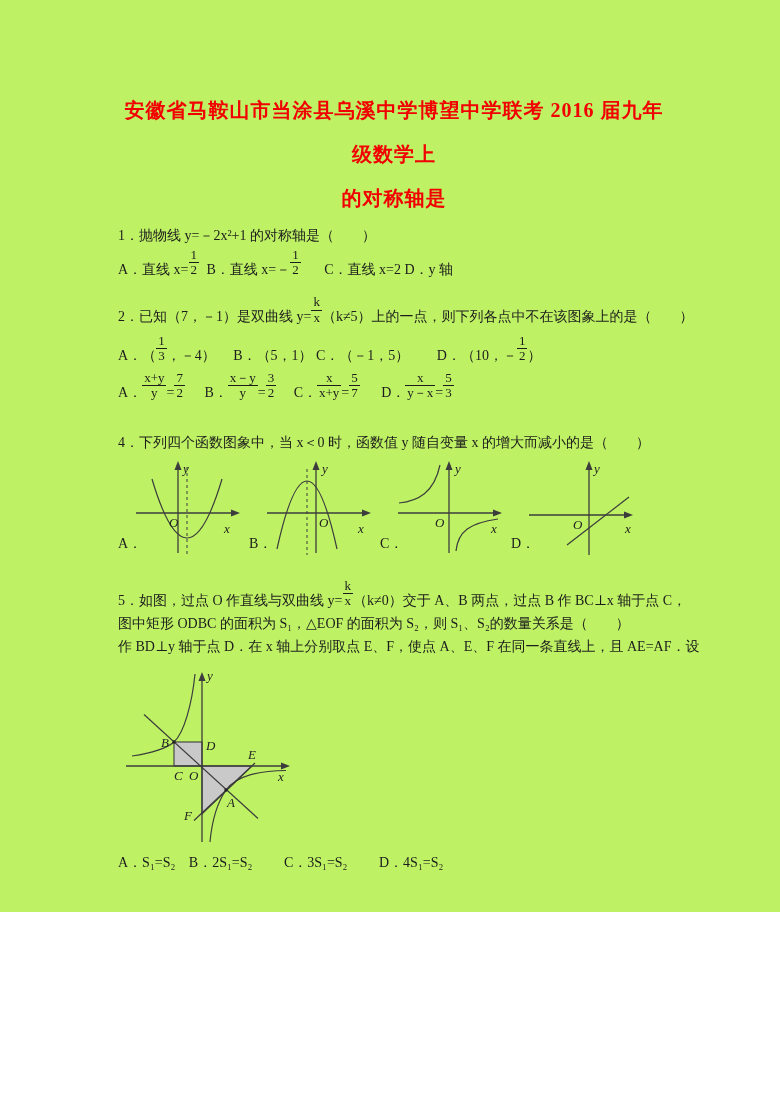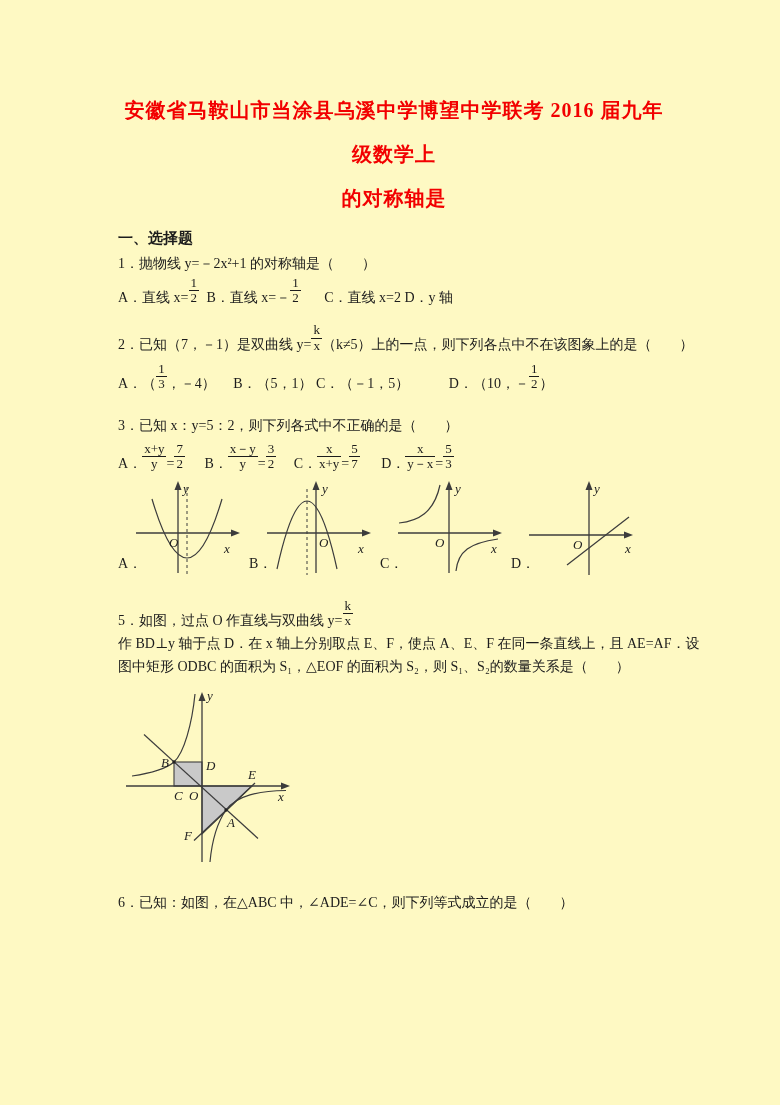--- a/index.html
+++ b/index.html
@@ -1,17 +1,17 @@
 <!DOCTYPE html>
 <html style="--accent: #f20000; --shade: #c9c9c9;"><head>
 <meta charset="utf-8">
 <style>
   html,body{margin:0;padding:0;background:#ffffff;}
   .page{
-    position:relative;width:780px;height:1105px;background:#fef9c3;
+    position:relative;width:780px;height:912px;background:#bef264;
     box-sizing:border-box;padding:88px 110px 0 118px;overflow:hidden;
     font-family:"Liberation Serif","DejaVu Serif",serif;color:#1c1c1c;
   }
   .title{margin:0 0 2px 0;text-align:center;font-size:20px;font-weight:bold;
     line-height:44px;color:var(--accent,#f20000);letter-spacing:1px;}
   .sec{font-size:15px;font-weight:bold;margin:8px 0 0 0;line-height:20px;}
   .stem{font-size:14px;line-height:21px;margin:5px 0 0 0;white-space:nowrap;}
   .optrow{font-size:14px;margin:2px 0 0 0;white-space:nowrap;}
   .opt{display:inline-block;}
   
@@ -30,58 +30,57 @@
   svg .ax{stroke:#3c3c3c;stroke-width:1.3;fill:none;}
   svg .curve{stroke:#3c3c3c;stroke-width:1.2;fill:none;}
   svg .dash{stroke:#3c3c3c;stroke-width:1;fill:none;stroke-dasharray:3,3;}
   svg .arrow{fill:#3c3c3c;stroke:none;}
   svg text{font-family:"Liberation Serif","DejaVu Serif",serif;font-style:italic;
     font-size:13px;fill:#222;}
   svg .shaded{fill:var(--shade,#c9c9c9);stroke:#3c3c3c;stroke-width:1.1;}
   svg .dot{fill:#222;stroke:none;}
   .g4{margin-right:4px}.g10{margin-right:10px}.g12{}
   .g14{margin-right:14px}.g16{margin-right:16px}.g18{margin-right:18px}
-  .g20{margin-right:20px}.g24{margin-right:36px}.g28{margin-right:28px}
+  .g20{margin-right:20px}.g24{margin-right:24px}.g28{margin-right:28px}
 </style>
 </head>
 <body>
 
 <div class="page">
 
   <h1 class="title">
     <span>安徽省马鞍山市当涂县乌溪中学博望中学联考 2016 届九年级数学上</span><br>
     <span>的对称轴是</span>
   </h1>
 
-  <div class="sec">一、选择题</div>
 
   <p class="stem">1．抛物线 y=－2x²+1 的对称轴是（　　）</p>
   <div class="optrow">
     <span class="opt g4"><span>A．直线 x=</span><span class="frac"><span class="num">1</span><span class="den">2</span></span></span>
     <span class="opt g20"><span>B．直线 x=－</span><span class="frac"><span class="num">1</span><span class="den">2</span></span></span>
     <span class="opt g12">C．直线 x=2</span>
     <span class="opt">D．y 轴</span>
   </div>
 
   <p class="stem mt16"><span>2．已知（7，－1）是双曲线 y=</span><span class="frac"><span class="num">k</span><span class="den">x</span></span><span>（k≠5）上的一点，则下列各点中不在该图象上的是（　　）</span></p>
   <div class="optrow mt6">
     <span class="opt g14"><span>A．（</span><span class="frac"><span class="num">1</span><span class="den">3</span></span><span>，－4）</span></span>
     <span class="opt g12">B．（5，1）</span>
     <span class="opt g24">C．（－1，5）</span>
     <span class="opt"><span>D．（10，－</span><span class="frac"><span class="num">1</span><span class="den">2</span></span><span>）</span></span>
   </div>
 
-  <p class="stem mt22">3．已知 x：y=5：2，则下列各式中不正确的是（　　）</p>
   <div class="optrow mt6">
     <span class="opt g16"><span>A．</span><span class="frac"><span class="num">x+y</span><span class="den">y</span></span><span>=</span><span class="frac"><span class="num">7</span><span class="den">2</span></span></span>
     <span class="opt g14"><span>B．</span><span class="frac"><span class="num">x－y</span><span class="den">y</span></span><span>=</span><span class="frac"><span class="num">3</span><span class="den">2</span></span></span>
     <span class="opt g18"><span>C．</span><span class="frac"><span class="num">x</span><span class="den">x+y</span></span><span>=</span><span class="frac"><span class="num">5</span><span class="den">7</span></span></span>
     <span class="opt"><span>D．</span><span class="frac"><span class="num">x</span><span class="den">y－x</span></span><span>=</span><span class="frac"><span class="num">5</span><span class="den">3</span></span></span>
   </div>
 
+  <p class="stem mt30">4．下列四个函数图象中，当 x＜0 时，函数值 y 随自变量 x 的增大而减小的是（　　）</p>
   <div class="graphs">
     <div class="gcell">
       <svg width="112" height="100" viewBox="0 0 112 100">
         <line class="ax" x1="4" y1="56" x2="104" y2="56"></line>
         <polygon class="arrow" points="108,56 99,52.5 99,59.5"></polygon>
         <line class="ax" x1="46" y1="96" x2="46" y2="8"></line>
         <polygon class="arrow" points="46,4 42.5,13 49.5,13"></polygon>
         <line class="dash" x1="55" y1="10" x2="55" y2="98"></line>
         <path class="curve" d="M 20,22 Q 55,140 90,22"></path>
         <text x="37" y="70">O</text>
@@ -126,23 +125,23 @@
         <polygon class="arrow" points="64,4 60.5,13 67.5,13"></polygon>
         <line class="curve" x1="42" y1="88" x2="104" y2="40"></line>
         <text x="48" y="72">O</text>
         <text x="100" y="76">x</text>
         <text x="69" y="16">y</text>
       </svg>
       <span class="glabel">D．</span>
     </div>
   </div>
 
-  <p class="q5line q5first"><span>5．如图，过点 O 作直线与双曲线 y=</span><span class="frac"><span class="num">k</span><span class="den">x</span></span></p>
+  <p class="q5line q5first"><span>5．如图，过点 O 作直线与双曲线 y=</span><span class="frac"><span class="num">k</span><span class="den">x</span></span><span>（k≠0）交于 A、B 两点，过点 B 作 BC⊥x 轴于点 C，</span></p>
+  <p class="q5line">图中矩形 ODBC 的面积为 S₁，△EOF 的面积为 S₂，则 S₁、S₂的数量关系是（　　）</p>
   <p class="q5line">作 BD⊥y 轴于点 D．在 x 轴上分别取点 E、F，使点 A、E、F 在同一条直线上，且 AE=AF．设</p>
-  <p class="q5line">图中矩形 ODBC 的面积为 S₁，△EOF 的面积为 S₂，则 S₁、S₂的数量关系是（　　）</p>
 
   <div class="fig-wrap">
     <svg width="190" height="180" viewBox="0 0 190 180">
       <rect class="shaded" x="52" y="76" width="28" height="24"></rect>
       <path class="shaded" d="M 80,100 L 130,100 L 80,148 Z"></path>
       <line class="ax" x1="4" y1="100" x2="164" y2="100"></line>
       <polygon class="arrow" points="168,100 159,96.5 159,103.5"></polygon>
       <line class="ax" x1="80" y1="176" x2="80" y2="10"></line>
       <polygon class="arrow" points="80,6 76.5,15 83.5,15"></polygon>
       <path class="curve" d="M 10,90 C 30,87 45,82 52,76 C 62,67 70,38 73,8"></path>
@@ -156,16 +155,21 @@
       <text x="39" y="81">B</text>
       <text x="84" y="84">D</text>
       <text x="52" y="114">C</text>
       <text x="67" y="114">O</text>
       <text x="126" y="93">E</text>
       <text x="105" y="141">A</text>
       <text x="62" y="154">F</text>
     </svg>
   </div>
 
+  <div class="optrow mt4">
+    <span class="opt g10">A．S₁=S₂</span>
+    <span class="opt g28">B．2S₁=S₂</span>
+    <span class="opt g28">C．3S₁=S₂</span>
+    <span class="opt">D．4S₁=S₂</span>
+  </div>
 
-  <p class="stem mt22">6．已知：如图，在△ABC 中，∠ADE=∠C，则下列等式成立的是（　　）</p>
 
 </div>
 
 </body></html>

